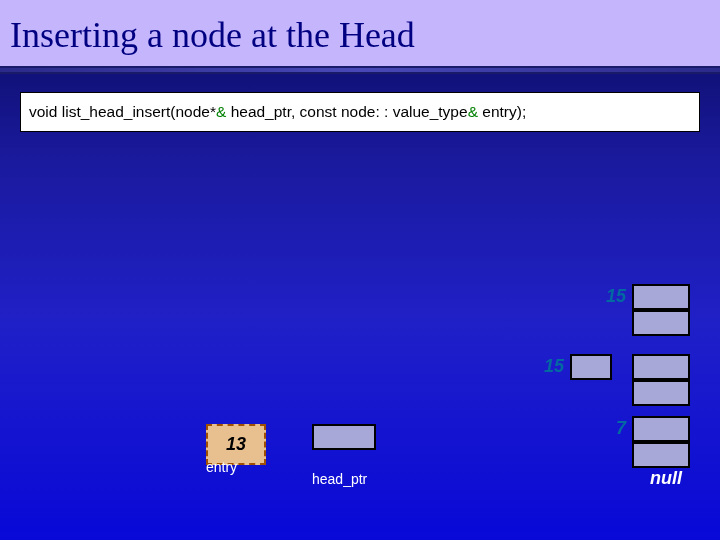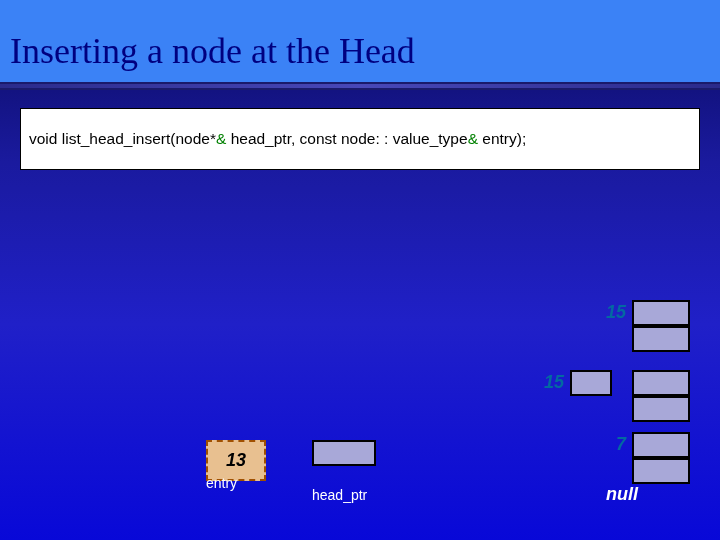--- a/index.html
+++ b/index.html
@@ -5,22 +5,22 @@
   * { margin: 0; padding: 0; box-sizing: border-box; }
   body {
     width: 720px;
     height: 540px;
     background: linear-gradient(to bottom, #0a0a5c 0%, #1a1a9e 30%, #2020c8 60%, #0808d8 100%);
     font-family: "Times New Roman", serif;
     position: relative;
     overflow: hidden;
   }
   .title-area {
-    background: #3b82f6;
-    padding: 30px 10px 10px 10px;
+    background: #c4b5fd;
+    padding: 14px 10px 10px 10px;
   }
   .title {
     font-size: 36px;
     color: #000080;
     font-weight: normal;
   }
   .underline-bar {
     height: 8px;
     background: linear-gradient(to right, #2a2a8a, #4848b8, #2a2a8a);
     border-top: 2px solid #1a1a6a;
@@ -28,21 +28,21 @@
   }
   .content {
     position: relative;
     padding: 18px 0 0 0;
     height: calc(540px - 76px);
   }
   .code-box {
     background: #ffffff;
     border: 1px solid #000;
     margin: 0 20px;
-    padding: 21px 8px;
+    padding: 10px 8px;
     font-family: Arial, sans-serif;
     font-size: 15.5px;
     color: #000;
   }
   .code-box .amp { color: #008000; }
   .para {
     color: #ffffff;
     font-size: 23px;
     line-height: 1.25;
     margin: 22px 48px 0 60px;
@@ -122,21 +122,21 @@
   <div class="node-label" style="left:598px; top:212px; width:28px;">15</div>
 
   <div class="node-box" style="left:632px; top:280px; width:58px; height:26px;"></div>
   <div class="node-box" style="left:632px; top:306px; width:58px; height:26px;"></div>
   <div class="node-label" style="left:536px; top:282px; width:28px;">15</div>
   <div class="node-box" style="left:570px; top:280px; width:42px; height:26px;"></div>
 
   <div class="node-box" style="left:632px; top:342px; width:58px; height:26px;"></div>
   <div class="node-box" style="left:632px; top:368px; width:58px; height:26px;"></div>
   <div class="node-label" style="left:606px; top:344px; width:20px;">7</div>
-  <div class="null-label" style="left:606px; top:394px;">null</div>
+  <div class="null-label" style="left:650px; top:394px;">null</div>
 
   <div class="entry-box" style="left:206px; top:350px;">
     <span>13</span>
   </div>
   <div class="small-label" style="left:206px; top:385px;">entry</div>
 
   <div class="headptr-box" style="left:312px; top:350px; width:64px; height:26px;"></div>
   <div class="small-label" style="left:312px; top:397px;">head_ptr</div>
 
 </div>

